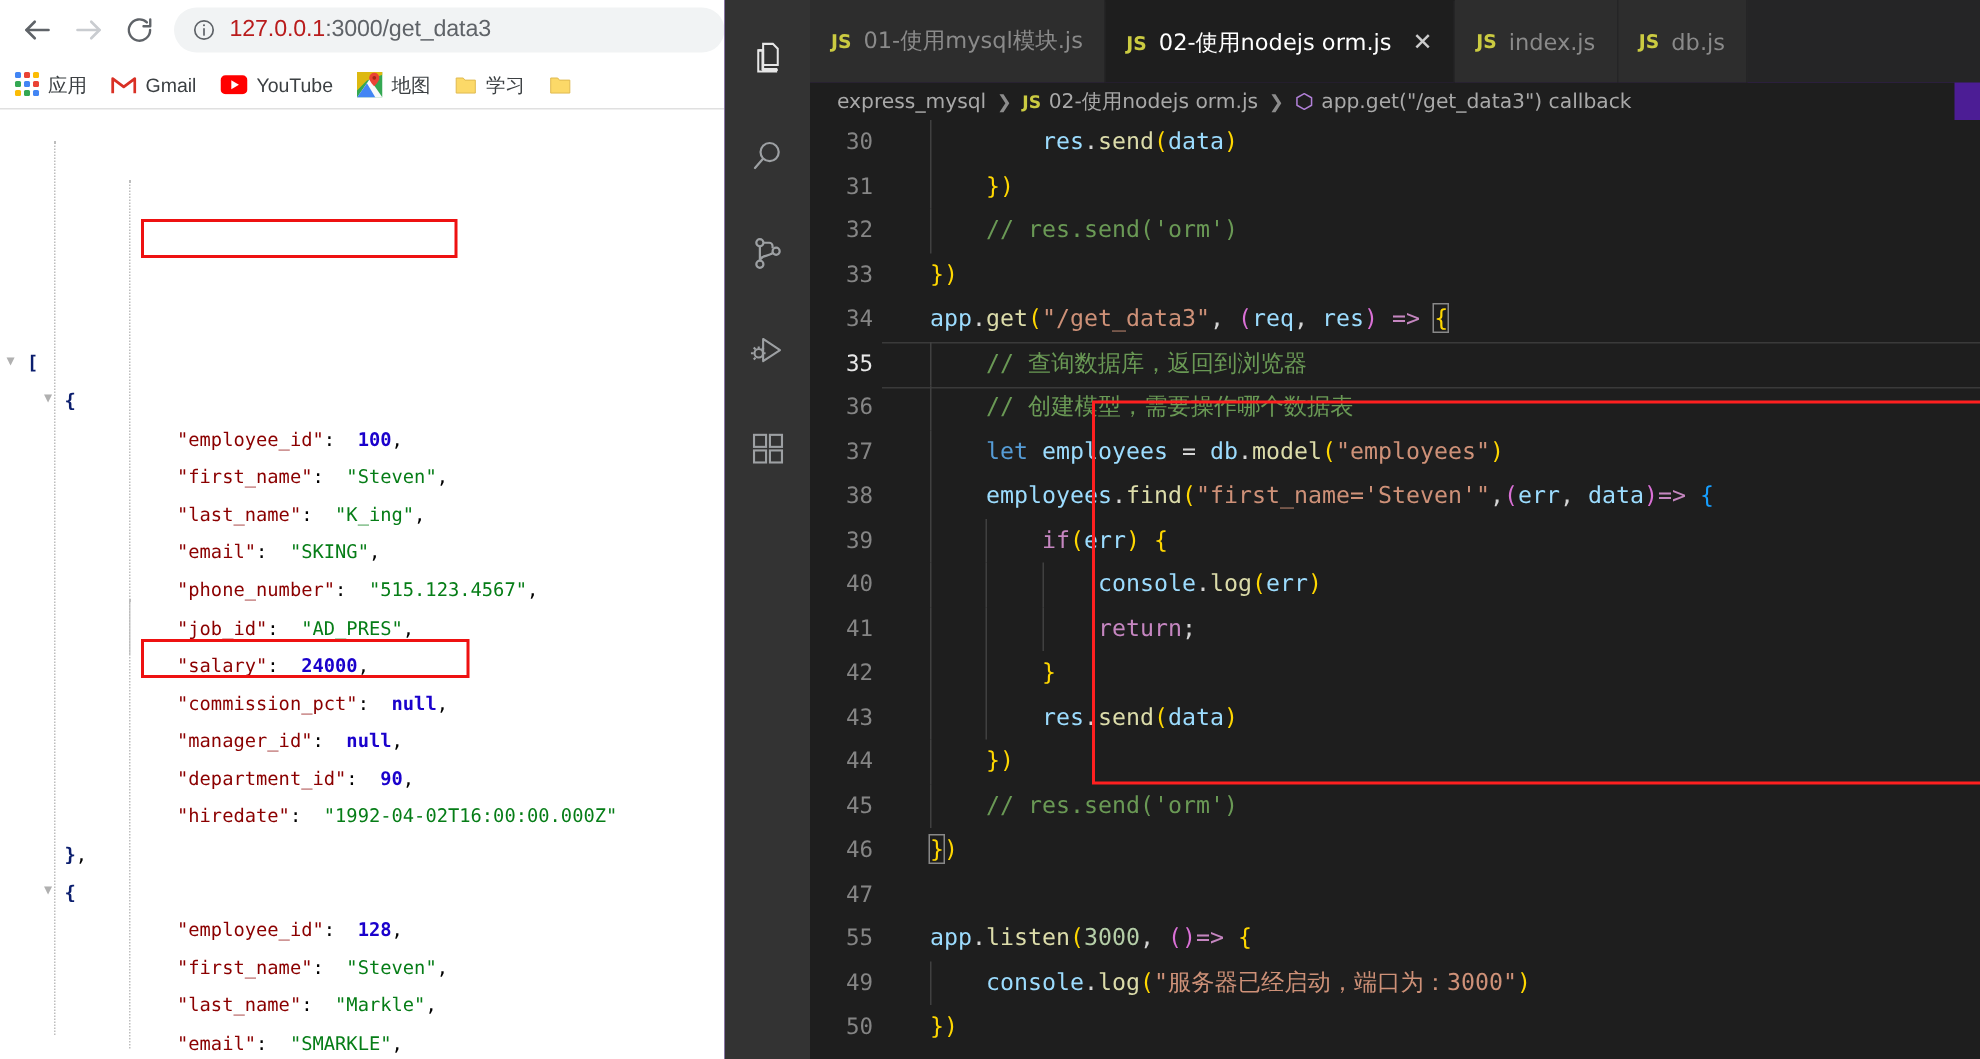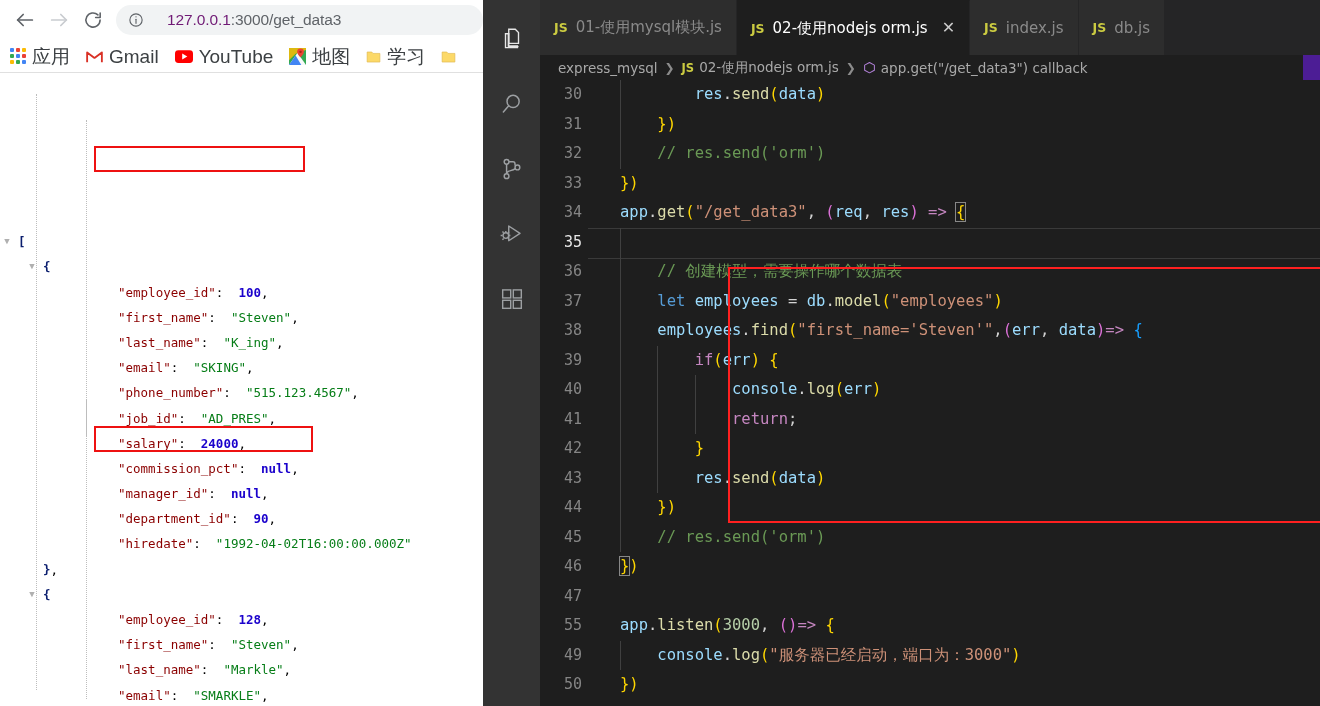--- a/index.html
+++ b/index.html
@@ -44,35 +44,35 @@
     overflow: hidden;
   }
   .omnibox .info-icon { color: #5f6368; flex: 0 0 auto; display:flex; align-items:center;}
   #url-text {
     margin-left: 9px;
     font-size: 15.5px;
     color: #202124;
     white-space: nowrap;
     letter-spacing: -0.1px;
   }
-  #url-text .host { color: #701a75; margin-left: 14px; }
+  #url-text .host { color: #b91c1c; }
   #url-text .rest { color: #5f6368; }
 
   #bookmark-bar {
     height: 33px;
     display: flex; align-items: center;
     padding-left: 10px;
     background: #ffffff;
     border-bottom: 1px solid #e0e0e0;
     overflow: hidden;
   }
   .bm {
     display: flex; align-items: center;
     margin-right: 16px;
-    font-size: 19px;
+    font-size: 13px;
     color: #3c4043;
     white-space: nowrap;
     flex: 0 0 auto;
   }
   .bm .bm-icon { margin-right: 6px; display: flex; align-items: center; flex: 0 0 auto; }
   .bm-label { line-height: 1; }
 
   
   .apps-grid { width: 16px; height: 16px; display: grid;
     grid-template-columns: repeat(3, 4px); grid-template-rows: repeat(3, 4px);
@@ -439,21 +439,21 @@
       <span>app.get("/get_data3") callback</span>
     </div>
 
     <div id="editor">
       <div id="code-lines">
           <div class="cl"><span class="lnum">30</span><span class="ind" style="left: 80px;"></span><span class="ctext">        <span class="t-var">res</span><span class="t-op">.</span><span class="t-fn">send</span><span class="t-pn">(</span><span class="t-var">data</span><span class="t-pn">)</span></span></div>
           <div class="cl"><span class="lnum">31</span><span class="ind" style="left: 80px;"></span><span class="ctext">    <span class="t-pn">}</span><span class="t-pn">)</span></span></div>
           <div class="cl"><span class="lnum">32</span><span class="ind" style="left: 80px;"></span><span class="ctext">    <span class="t-cmt">// res.send('orm')</span></span></div>
           <div class="cl"><span class="lnum">33</span><span class="ctext"><span class="t-pn">}</span><span class="t-pn">)</span></span></div>
           <div class="cl"><span class="lnum">34</span><span class="ctext"><span class="t-var">app</span><span class="t-op">.</span><span class="t-fn">get</span><span class="t-pn">(</span><span class="t-str">"/get_data3"</span><span class="t-op">,</span> <span class="t-pn2">(</span><span class="t-var">req</span><span class="t-op">,</span> <span class="t-var">res</span><span class="t-pn2">)</span> <span class="t-kw2">=&gt;</span> <span class="t-pn bracket-match">{</span></span></div>
-          <div class="cl current"><span class="lnum cur">35</span><span class="ind" style="left: 80px;"></span></div>
+          <div class="cl current"><span class="lnum cur">35</span><span class="ind" style="left: 80px;"></span><span class="ctext">    <span class="t-cmt">// 查询数据库，返回到浏览器</span></span></div>
           <div class="cl"><span class="lnum">36</span><span class="ind" style="left: 80px;"></span><span class="ctext">    <span class="t-cmt">// 创建模型，需要操作哪个数据表</span></span></div>
           <div class="cl"><span class="lnum">37</span><span class="ind" style="left: 80px;"></span><span class="ctext">    <span class="t-kw">let</span> <span class="t-var">employees</span> <span class="t-op">=</span> <span class="t-var">db</span><span class="t-op">.</span><span class="t-fn">model</span><span class="t-pn">(</span><span class="t-str">"employees"</span><span class="t-pn">)</span></span></div>
           <div class="cl"><span class="lnum">38</span><span class="ind" style="left: 80px;"></span><span class="ctext">    <span class="t-var">employees</span><span class="t-op">.</span><span class="t-fn">find</span><span class="t-pn">(</span><span class="t-str">"first_name='Steven'"</span><span class="t-op">,</span><span class="t-pn2">(</span><span class="t-var">err</span><span class="t-op">,</span> <span class="t-var">data</span><span class="t-pn2">)</span><span class="t-kw2">=&gt;</span> <span class="t-pn3">{</span></span></div>
           <div class="cl"><span class="lnum">39</span><span class="ind" style="left: 80px;"></span><span class="ind" style="left: 117.4px;"></span><span class="ctext">        <span class="t-kw2">if</span><span class="t-pn">(</span><span class="t-var">err</span><span class="t-pn">)</span> <span class="t-pn">{</span></span></div>
           <div class="cl"><span class="lnum">40</span><span class="ind" style="left: 80px;"></span><span class="ind" style="left: 117.4px;"></span><span class="ind" style="left: 154.8px;"></span><span class="ctext">            <span class="t-var">console</span><span class="t-op">.</span><span class="t-fn">log</span><span class="t-pn">(</span><span class="t-var">err</span><span class="t-pn">)</span></span></div>
           <div class="cl"><span class="lnum">41</span><span class="ind" style="left: 80px;"></span><span class="ind" style="left: 117.4px;"></span><span class="ind" style="left: 154.8px;"></span><span class="ctext">            <span class="t-kw2">return</span><span class="t-op">;</span></span></div>
           <div class="cl"><span class="lnum">42</span><span class="ind" style="left: 80px;"></span><span class="ind" style="left: 117.4px;"></span><span class="ctext">        <span class="t-pn">}</span></span></div>
           <div class="cl"><span class="lnum">43</span><span class="ind" style="left: 80px;"></span><span class="ind" style="left: 117.4px;"></span><span class="ctext">        <span class="t-var">res</span><span class="t-op">.</span><span class="t-fn">send</span><span class="t-pn">(</span><span class="t-var">data</span><span class="t-pn">)</span></span></div>
           <div class="cl"><span class="lnum">44</span><span class="ind" style="left: 80px;"></span><span class="ctext">    <span class="t-pn">}</span><span class="t-pn">)</span></span></div>
           <div class="cl"><span class="lnum">45</span><span class="ind" style="left: 80px;"></span><span class="ctext">    <span class="t-cmt">// res.send('orm')</span></span></div>

